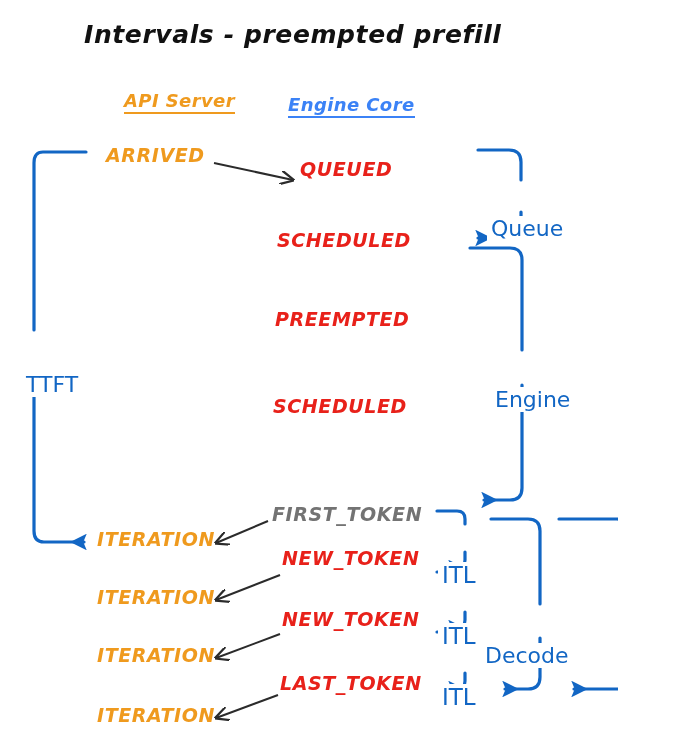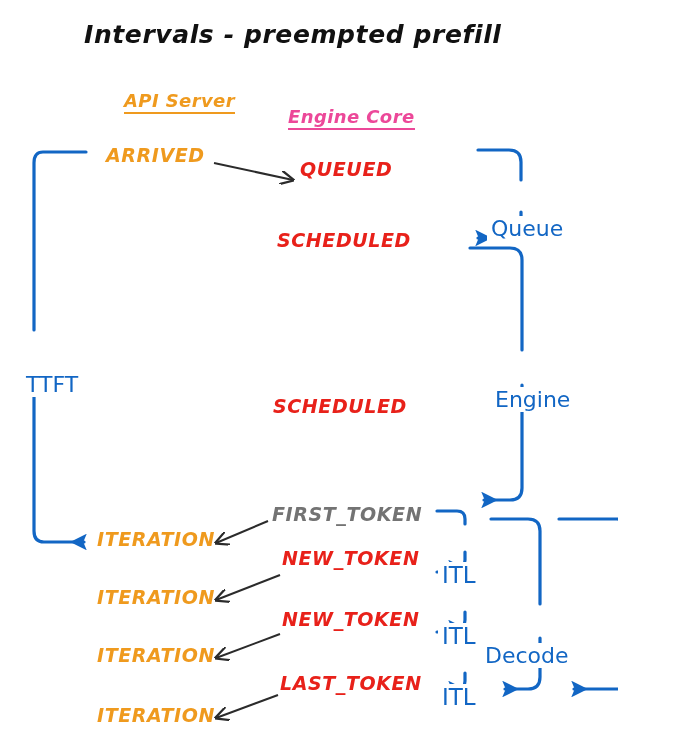--- a/index.html
+++ b/index.html
@@ -135,30 +135,31 @@
 
     <g>
       <path d="M 559 519 L 617 519 Q 629 519 629 531 L 629 572" fill="none" stroke="#1266c4" stroke-width="3.2" stroke-linecap="round"></path>
       <path d="M 629 606 L 629 677 Q 629 689 617 689 L 574 689" fill="none" stroke="#1266c4" stroke-width="3.2" stroke-linecap="round" marker-end="url(#bluArrow)"></path>
     </g>
   </svg>
 
   <div class="lbl title" style="left:84px; top:22px;">Intervals - preempted prefill</div>
 
   <div class="lbl colhead" style="left:104px; top:92px; color:#ef9a1e;margin-left:20px;">API Server</div>
-  <div class="lbl colhead" style="left:288px; top:108px; color:#ec4899;">Engine Core</div>
+  <div class="lbl colhead" style="left:288px; top:96px; color:#3b82f6;">Engine Core</div>
 
   <div class="lbl state" style="left:106px; top:146px; color:#ef9a1e;">ARRIVED</div>
   <div class="lbl state" style="left:97px; top:530px; color:#ef9a1e;">ITERATION</div>
   <div class="lbl state" style="left:97px; top:588px; color:#ef9a1e;">ITERATION</div>
   <div class="lbl state" style="left:97px; top:646px; color:#ef9a1e;">ITERATION</div>
   <div class="lbl state" style="left:97px; top:706px; color:#ef9a1e;">ITERATION</div>
 
   <div class="lbl state" style="left:300px; top:160px; color:#e8211a;">QUEUED</div>
   <div class="lbl state" style="left:277px; top:231px; color:#e8211a;">SCHEDULED</div>
+  <div class="lbl state" style="left:275px; top:310px; color:#e8211a;">PREEMPTED</div>
   <div class="lbl state" style="left:273px; top:397px; color:#e8211a;">SCHEDULED</div>
   <div class="lbl state" style="left:272px; top:505px; color:#737373;">FIRST_TOKEN</div>
   <div class="lbl state" style="left:282px; top:549px; color:#e8211a;">NEW_TOKEN</div>
   <div class="lbl state" style="left:282px; top:610px; color:#e8211a;">NEW_TOKEN</div>
   <div class="lbl state" style="left:280px; top:674px; color:#e8211a;">LAST_TOKEN</div>
 
   <div class="lbl blue-wrap" style="left:22px; top:338px;">
     <span class="bluelabel">TTFT</span>
   </div>
   <div class="lbl blue-wrap" style="left:487px; top:182px;">

